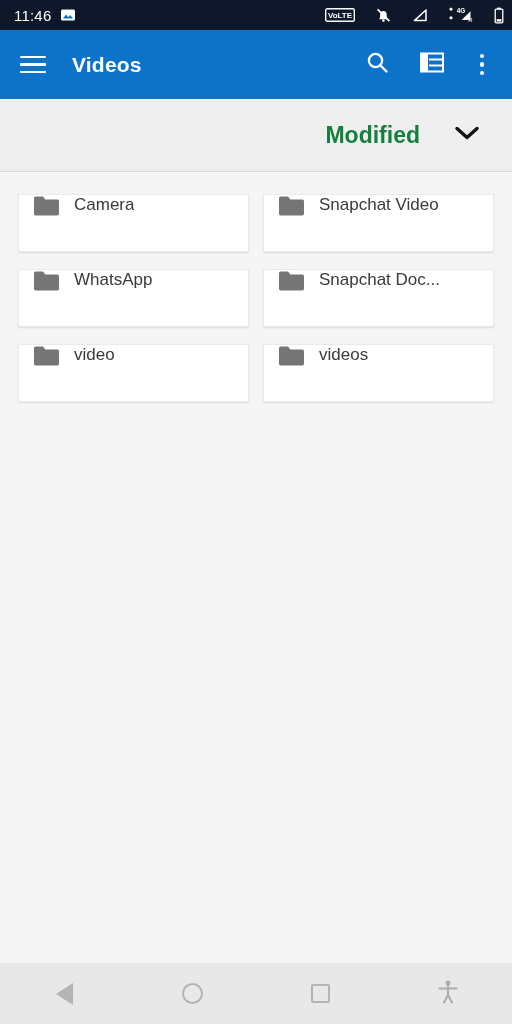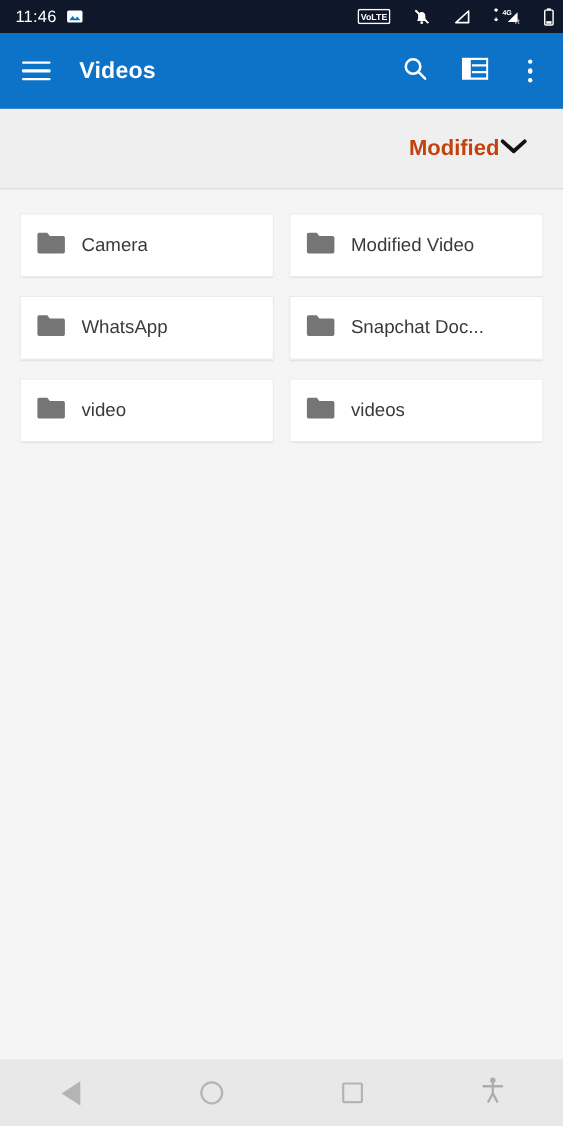--- a/index.html
+++ b/index.html
@@ -51,40 +51,41 @@
   .sort-bar {
     height:73px;
     background:#efefef;
     border-bottom:1px solid #dadada;
     display:flex;
     align-items:center;
     justify-content:flex-end;
     padding-right:32px;
   }
   .sort-label {
-    font-size:20px;
+    font-size:23px;
     font-weight:bold;
-    color:#c2410c;
+    color:#15803d;
+    margin-right:34px;
   }
 
   
   .content { padding:22px 18px 0 18px; }
   .grid {
     display:grid;
     grid-template-columns:1fr 1fr;
     column-gap:14px;
     row-gap:17px;
   }
   .folder-card {
     background:#ffffff;
     height:58px;
     border:1px solid #eaeaea;
     box-shadow:0 1px 1.5px rgba(0,0,0,.10);
     display:flex;
-    align-items:center;
+    align-items:flex-start;
     padding:0 14px;
     cursor:pointer;
     overflow:hidden;
   }
   .folder-name {
     font-size:17px;
     color:#3a3a3a;
     margin-left:14px;
     white-space:nowrap;
     overflow:hidden;
@@ -206,21 +207,21 @@
       </span>
       <span class="folder-name">Camera</span>
     </div>
 
     <div class="folder-card">
       <span>
         <svg width="27" height="22" viewBox="0 0 27 22">
           <path d="M1 3.2 A1.6 1.6 0 0 1 2.6 1.6 L10 1.6 L12.3 4.6 L24.4 4.6 A1.6 1.6 0 0 1 26 6.2 L26 18.8 A1.6 1.6 0 0 1 24.4 20.4 L2.6 20.4 A1.6 1.6 0 0 1 1 18.8 Z" fill="#757575"></path>
         </svg>
       </span>
-      <span class="folder-name">Modified Video</span>
+      <span class="folder-name">Snapchat Video</span>
     </div>
 
     <div class="folder-card">
       <span>
         <svg width="27" height="22" viewBox="0 0 27 22">
           <path d="M1 3.2 A1.6 1.6 0 0 1 2.6 1.6 L10 1.6 L12.3 4.6 L24.4 4.6 A1.6 1.6 0 0 1 26 6.2 L26 18.8 A1.6 1.6 0 0 1 24.4 20.4 L2.6 20.4 A1.6 1.6 0 0 1 1 18.8 Z" fill="#757575"></path>
         </svg>
       </span>
       <span class="folder-name">WhatsApp</span>
     </div>

